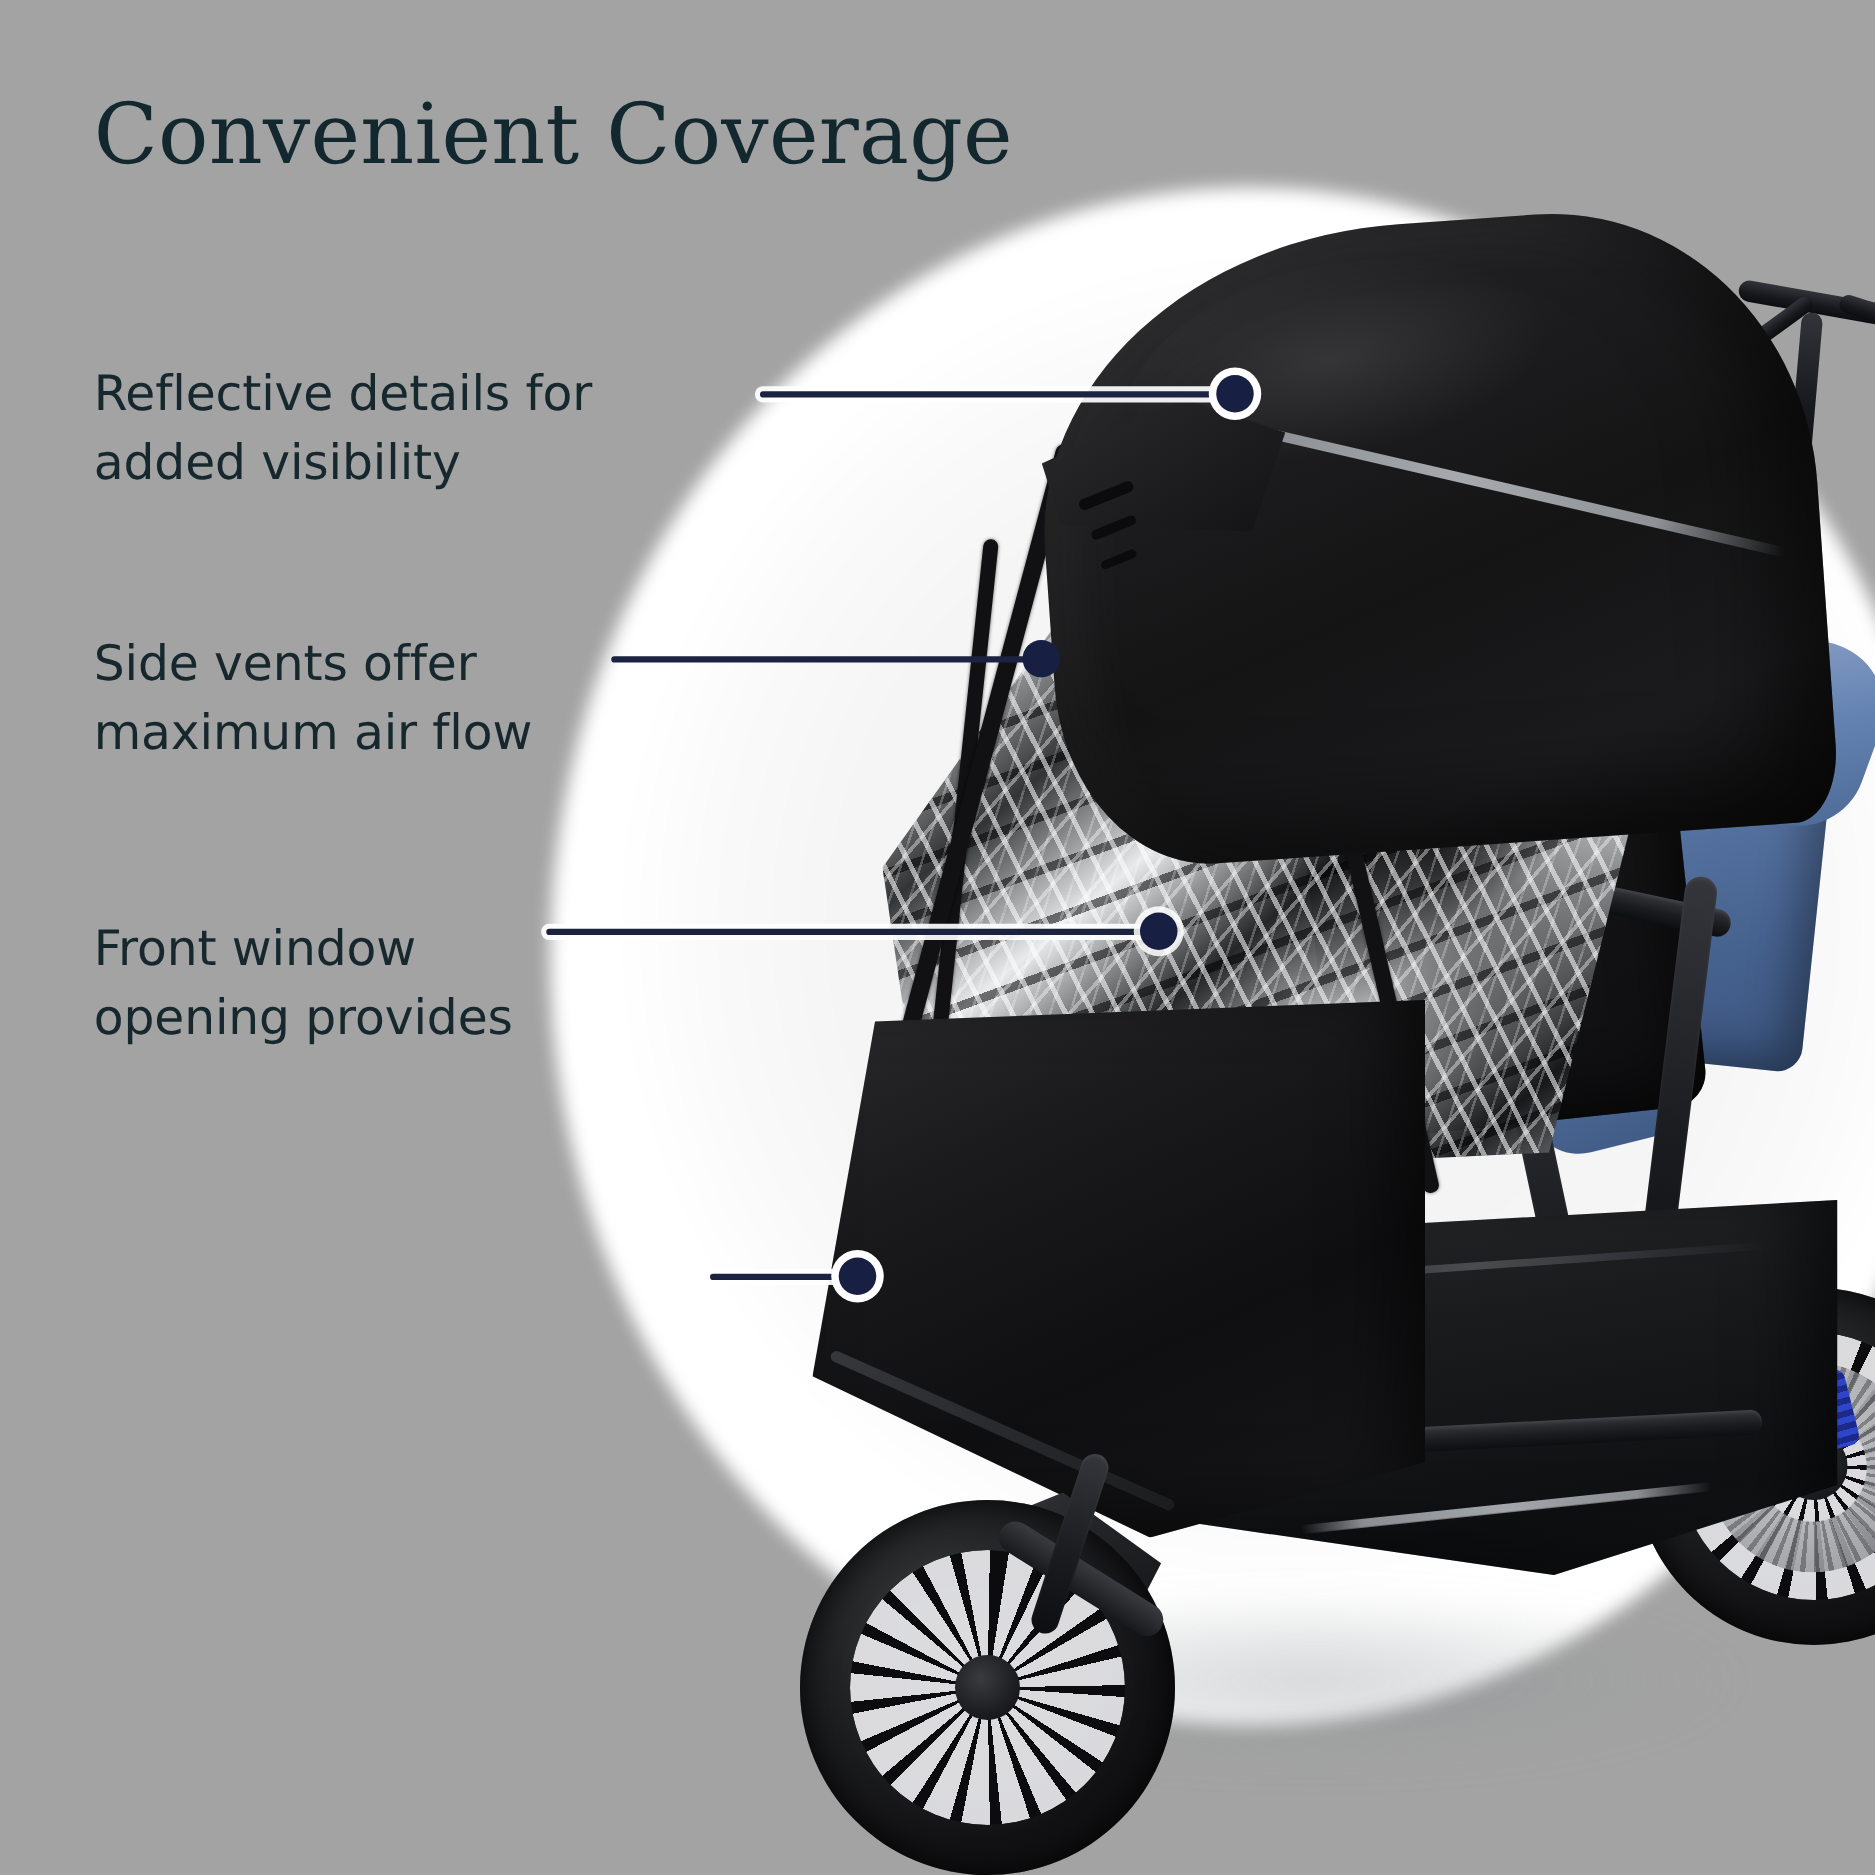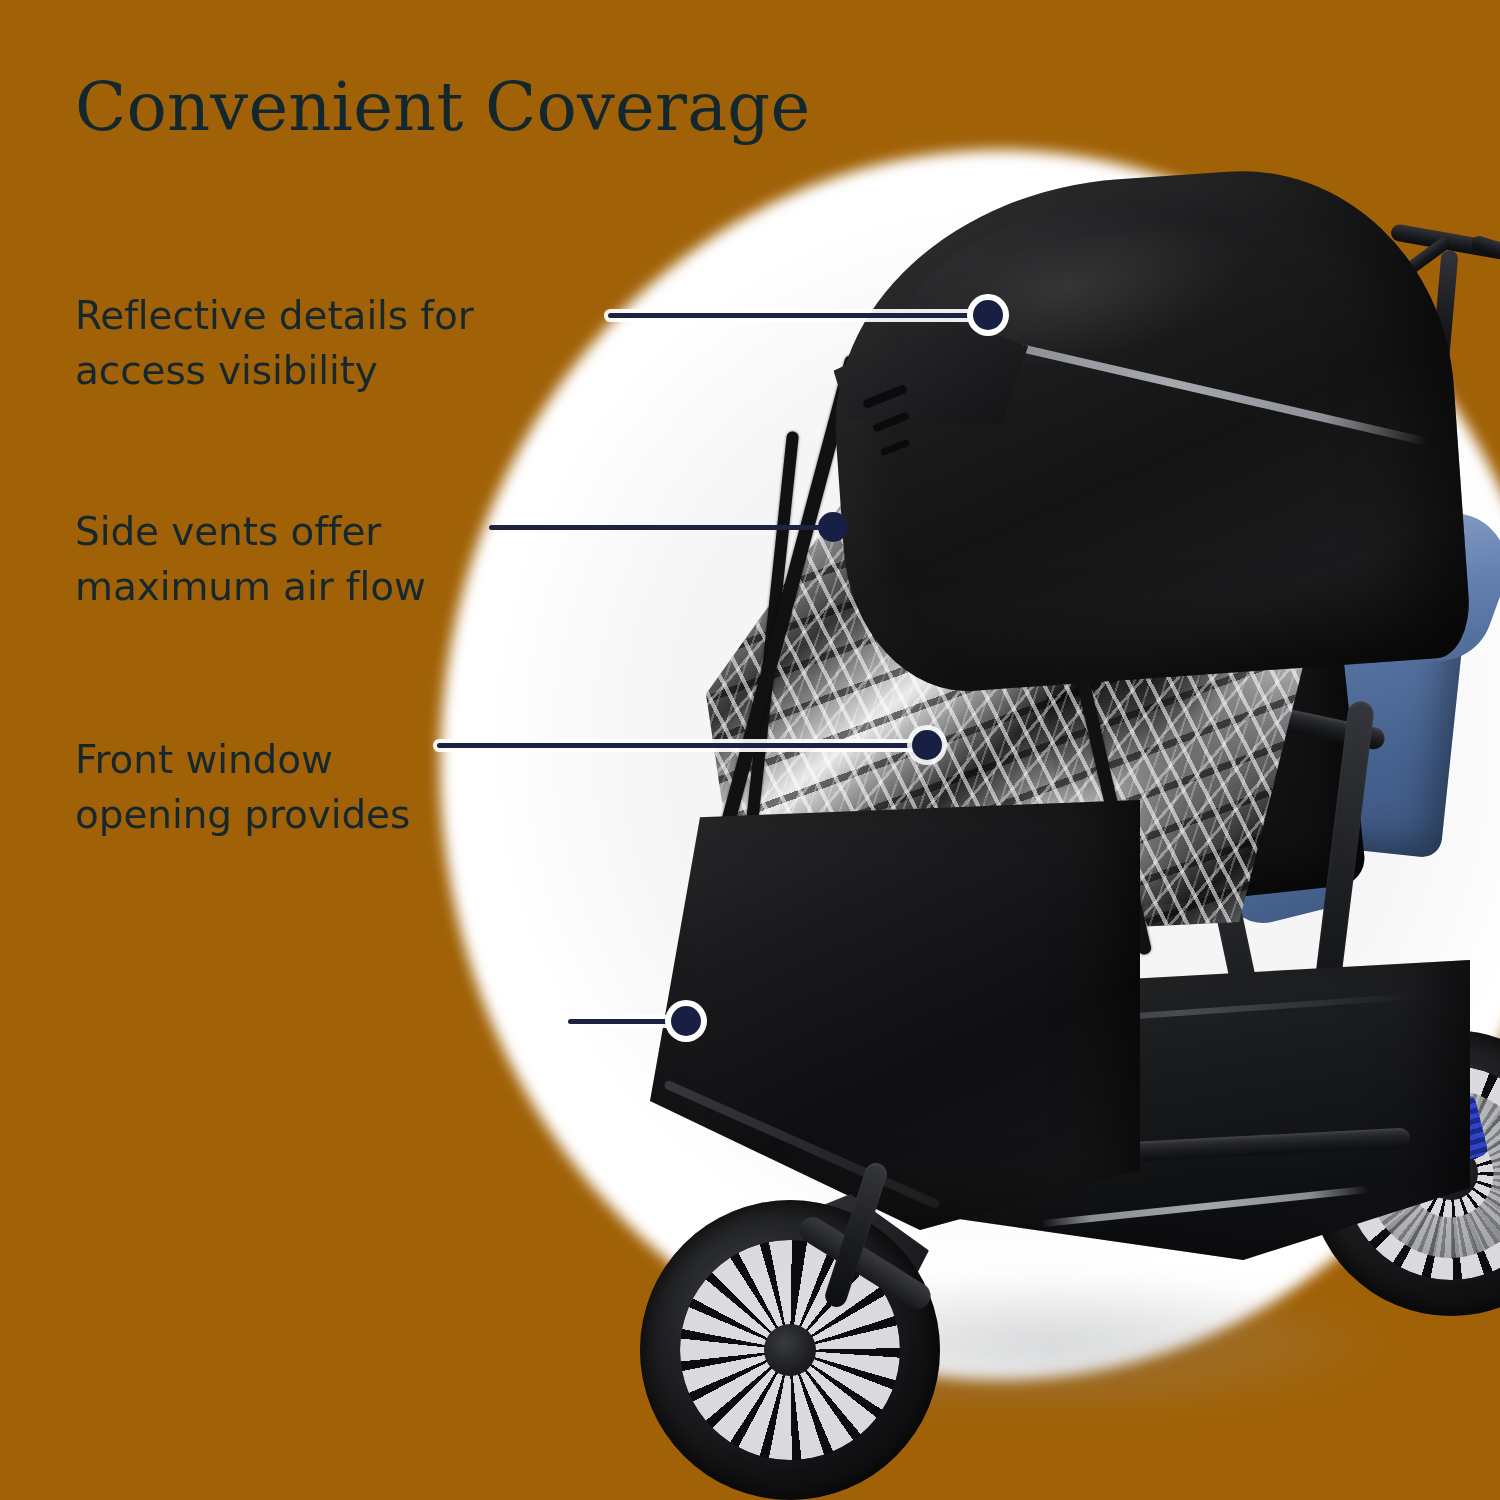--- a/index.html
+++ b/index.html
@@ -5,21 +5,21 @@
 <style>
   * { margin:0; padding:0; box-sizing:border-box; }
   html,body { background:#ffffff; }
   body {
     width:1500px; height:1500px;
     font-family:"DejaVu Sans", sans-serif;
     overflow:hidden;
     position:relative;
   }
 
-  #stage { position:absolute; inset:0; background:#a16207; overflow:hidden; }
+  #stage { position:absolute; inset:0; background:#a3a3a3; overflow:hidden; }
 
   
   .backdrop {
     position:absolute; left:440px; top:150px; width:1120px; height:1230px;
     background:radial-gradient(ellipse 54% 50% at 52% 48%, #f3f3f3 0%, #f5f5f5 58%, #fafafa 76%, #ffffff 88%);
     border-radius:50%;
     filter:blur(7px);
   }
   .floor-shadow {
     position:absolute; left:600px; top:1250px; width:900px; height:190px;
@@ -412,21 +412,21 @@
       <div class="hub"></div>
     </div>
     <div class="fork-arm"></div>
     <div class="tube" id="tb-fork"></div>
   </div>
 
   <div class="headline">Convenient Coverage</div>
 
   <div class="callout-text" id="txt-1">
     <span class="ln">Reflective details for</span>
-    <span class="ln">access visibility</span>
+    <span class="ln">added visibility</span>
   </div>
 
   <div class="callout-text" id="txt-2">
     <span class="ln">Side vents offer</span>
     <span class="ln">maximum air flow</span>
   </div>
 
   <div class="callout-text" id="txt-3">
     <span class="ln">Front window</span>
     <span class="ln">opening provides</span>

